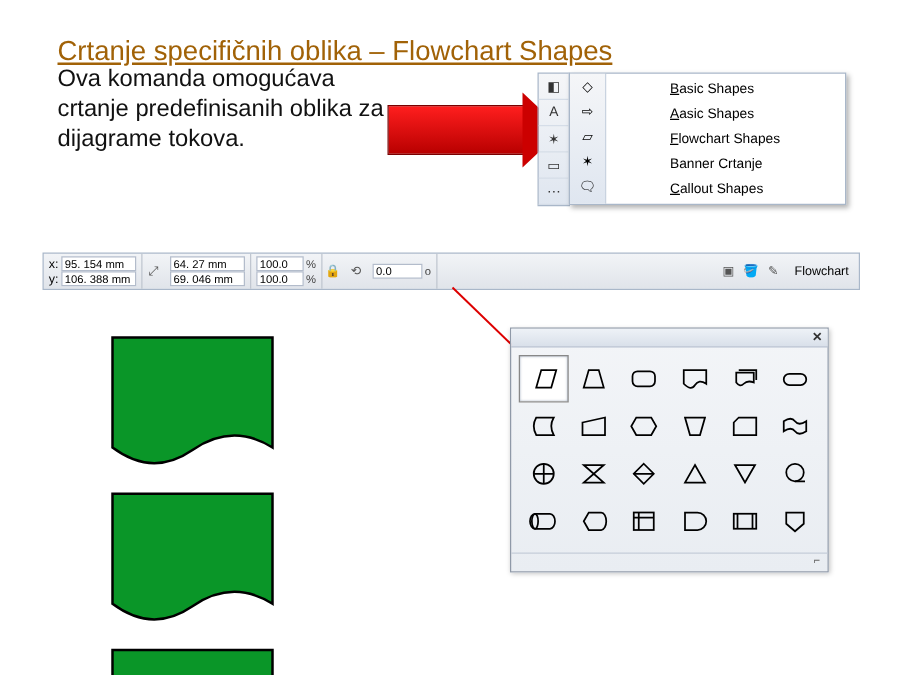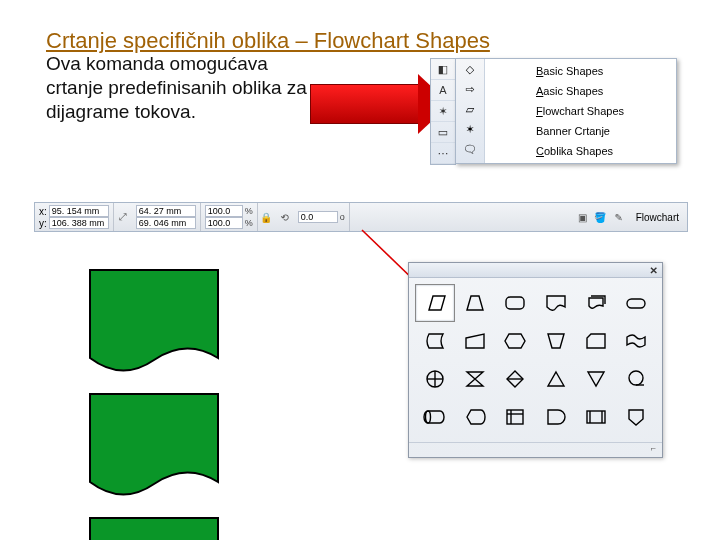--- a/index.html
+++ b/index.html
@@ -260,21 +260,21 @@
     <div class="mi-icon">⇨</div>
     <div class="mi-icon">▱</div>
     <div class="mi-icon">✶</div>
     <div class="mi-icon">🗨</div>
   </div>
   <div class="shapes-menu-items">
     <div class="menu-item"><u>B</u><span></span><span>asic Shapes</span></div>
     <div class="menu-item"><u>A</u><span>asic Shapes</span></div>
     <div class="menu-item"><u>F</u><span>lowchart Shapes</span></div>
     <div class="menu-item"><span>Banner Crtanje</span></div>
-    <div class="menu-item"><u>C</u><span>oblika Shapes</span></div>
+    <div class="menu-item"><u>C</u><span>allout Shapes</span></div>
   </div>
 </div>
 
 <div class="statusbar">
   <div class="sb-cell">
     <div class="sb-row">
         <span class="sb-label">x:</span>
         <span class="sb-input">95. 154 mm</span>
       </div>
     <div class="sb-row">

